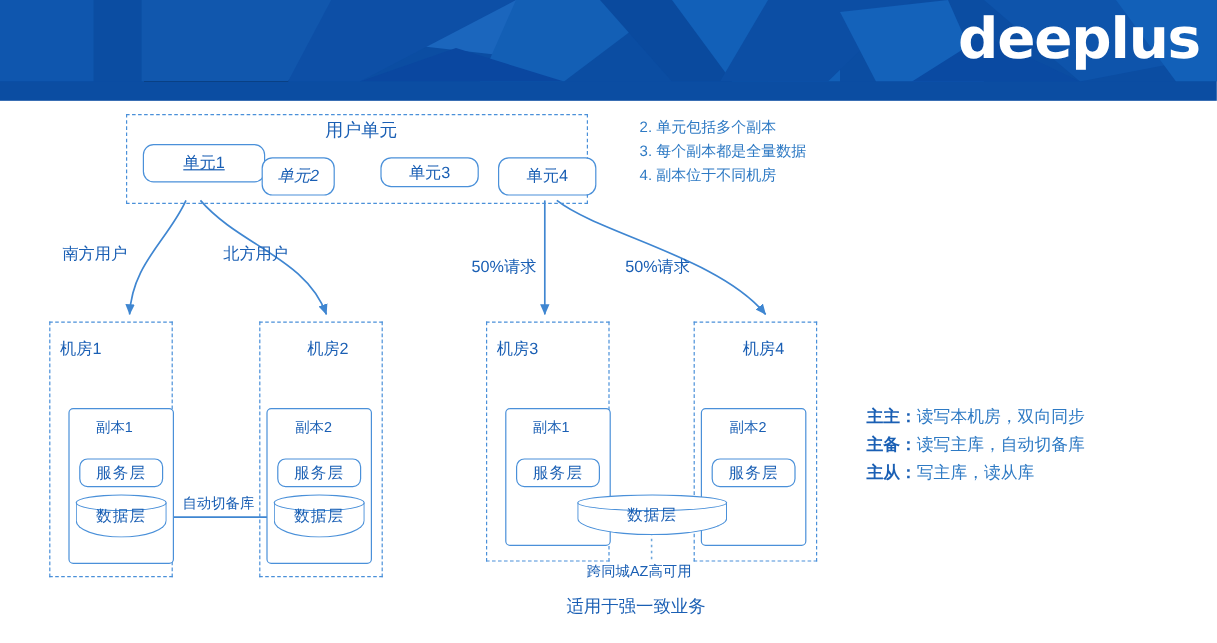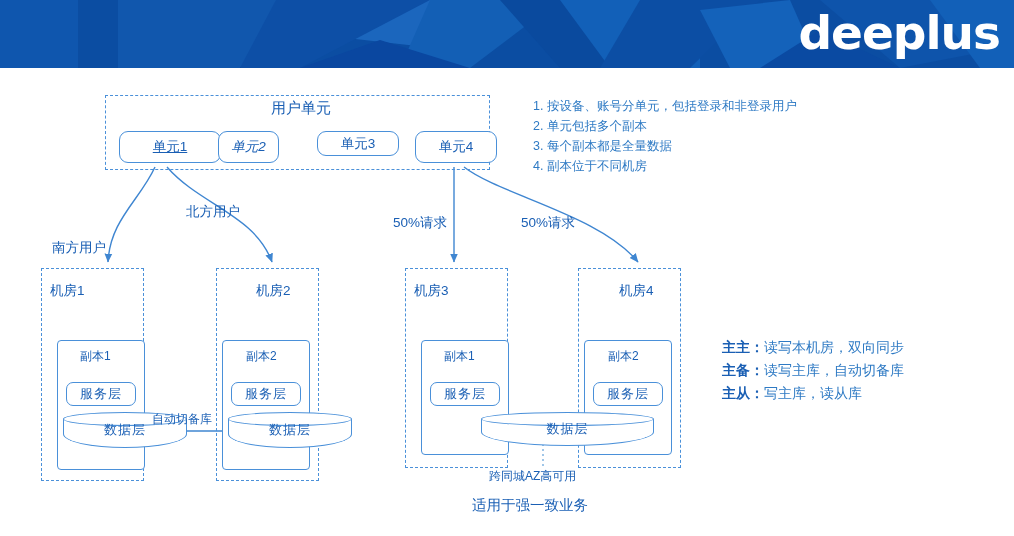--- a/index.html
+++ b/index.html
@@ -4,21 +4,21 @@
 <style>
   html,body{margin:0;padding:0;}
   body{
     width:1014px;height:536px;background:#ffffff;
     font-family:"Liberation Sans","DejaVu Sans",sans-serif;
     overflow:hidden;position:relative;
   }
   .stage{position:relative;width:1014px;height:536px;}
 
   
-  .banner{position:absolute;left:0;top:0;width:1014px;height:68px;
+  .banner{position:absolute;left:0;top:0;width:1014px;height:84px;
     background:#0b4da2;overflow:hidden;}
   .logo{position:absolute;right:14px;top:6px;
     font-family:"DejaVu Sans",sans-serif;
     font-size:47px;font-weight:700;color:#ffffff;letter-spacing:-1px;
     line-height:54px;}
 
   
   .dashbox{position:absolute;border:1.4px dashed #4a90d9;
     box-sizing:border-box;background:transparent;}
   .solidbox{position:absolute;border:1.4px solid #4a90d9;border-radius:4px;
@@ -30,21 +30,21 @@
   .svclayer{position:absolute;border:1.4px solid #4a90d9;border-radius:7px;
     box-sizing:border-box;background:#ffffff;
     display:flex;align-items:center;justify-content:center;
     color:#1a5fb4;font-size:13px;letter-spacing:1px;}
   .lbl{position:absolute;color:#1a5fb4;font-size:13.5px;white-space:nowrap;}
   .lbl-sm{position:absolute;color:#1a5fb4;font-size:12px;white-space:nowrap;}
   .title{position:absolute;color:#1a5fb4;font-size:15px;white-space:nowrap;}
   .caption{position:absolute;color:#1a5fb4;font-size:14.5px;white-space:nowrap;}
 
   
-  .cyl{position:absolute;padding-left:48px;}
+  .cyl{position:absolute;}
   .cyl .body{position:absolute;left:0;top:7px;right:0;bottom:0;
     border:1.4px solid #4a90d9;border-top:none;
     border-radius:0 0 50% 50%/0 0 14px 14px;background:#ffffff;
     box-sizing:border-box;}
   .cyl .cap{position:absolute;left:0;top:0;right:0;height:14px;
     border:1.4px solid #4a90d9;border-radius:50%;
     background:#ffffff;box-sizing:border-box;}
   .cyl .txt{position:absolute;left:0;right:0;top:0;bottom:0;
     display:flex;align-items:center;justify-content:center;
     color:#1a5fb4;font-size:13px;letter-spacing:1px;}
@@ -106,41 +106,40 @@
     <path d="M464,167 C500,195 600,215 638,262" stroke="#3f86d1" stroke-width="1.4" fill="none" marker-end="url(#arrowhead)"></path>
 
     <line x1="143" y1="431" x2="243" y2="431" stroke="#3f86d1" stroke-width="1.4" marker-end="url(#arrowhead)" marker-start="url(#arrowL)"></line>
 
     <line x1="543" y1="444" x2="543" y2="468" stroke="#6fa8dc" stroke-width="1.3" stroke-dasharray="2,3"></line>
   </svg>
 
   <div class="dashbox" style="left:105px;top:95px;width:385px;height:75px;"></div>
   <div class="title" style="left:271px;top:99px;">用户单元</div>
 
-  <div class="unit" style="left:119px;top:131px;width:102px;height:32px;text-decoration:underline;">
+  <div class="unit" style="left:119px;top:120px;width:102px;height:32px;text-decoration:underline;">
     <span>单元1</span>
   </div>
   <div class="unit" style="left:218px;top:131px;width:61px;height:32px;font-style:italic;">
     <span>单元2</span>
   </div>
   <div class="unit" style="left:317px;top:131px;width:82px;height:25px;">
     <span>单元3</span>
   </div>
   <div class="unit" style="left:415px;top:131px;width:82px;height:32px;">
     <span>单元4</span>
   </div>
 
   <div class="notes" style="left:533px;top:96px;">
-    <div>1. 按设备、账号分单元，包括登录和非登录用户</div>
     <div>2. 单元包括多个副本</div>
     <div>3. 每个副本都是全量数据</div>
     <div>4. 副本位于不同机房</div>
   </div>
 
-  <div class="lbl" style="left:52px;top:203px;margin-top:36px;">南方用户</div>
+  <div class="lbl" style="left:52px;top:203px;">南方用户</div>
   <div class="lbl" style="left:186px;top:203px;">北方用户</div>
   <div class="lbl" style="left:393px;top:214px;">50%请求</div>
   <div class="lbl" style="left:521px;top:214px;">50%请求</div>
 
   <div class="dashbox" style="left:41px;top:268px;width:103px;height:213px;"></div>
   <div class="lbl" style="left:50px;top:282px;">机房1</div>
 
   <div class="solidbox" style="left:57px;top:340px;width:88px;height:130px;"></div>
   <div class="lbl-sm" style="left:80px;top:348px;">副本1</div>
   <div class="svclayer" style="left:66px;top:382px;width:70px;height:24px;">

